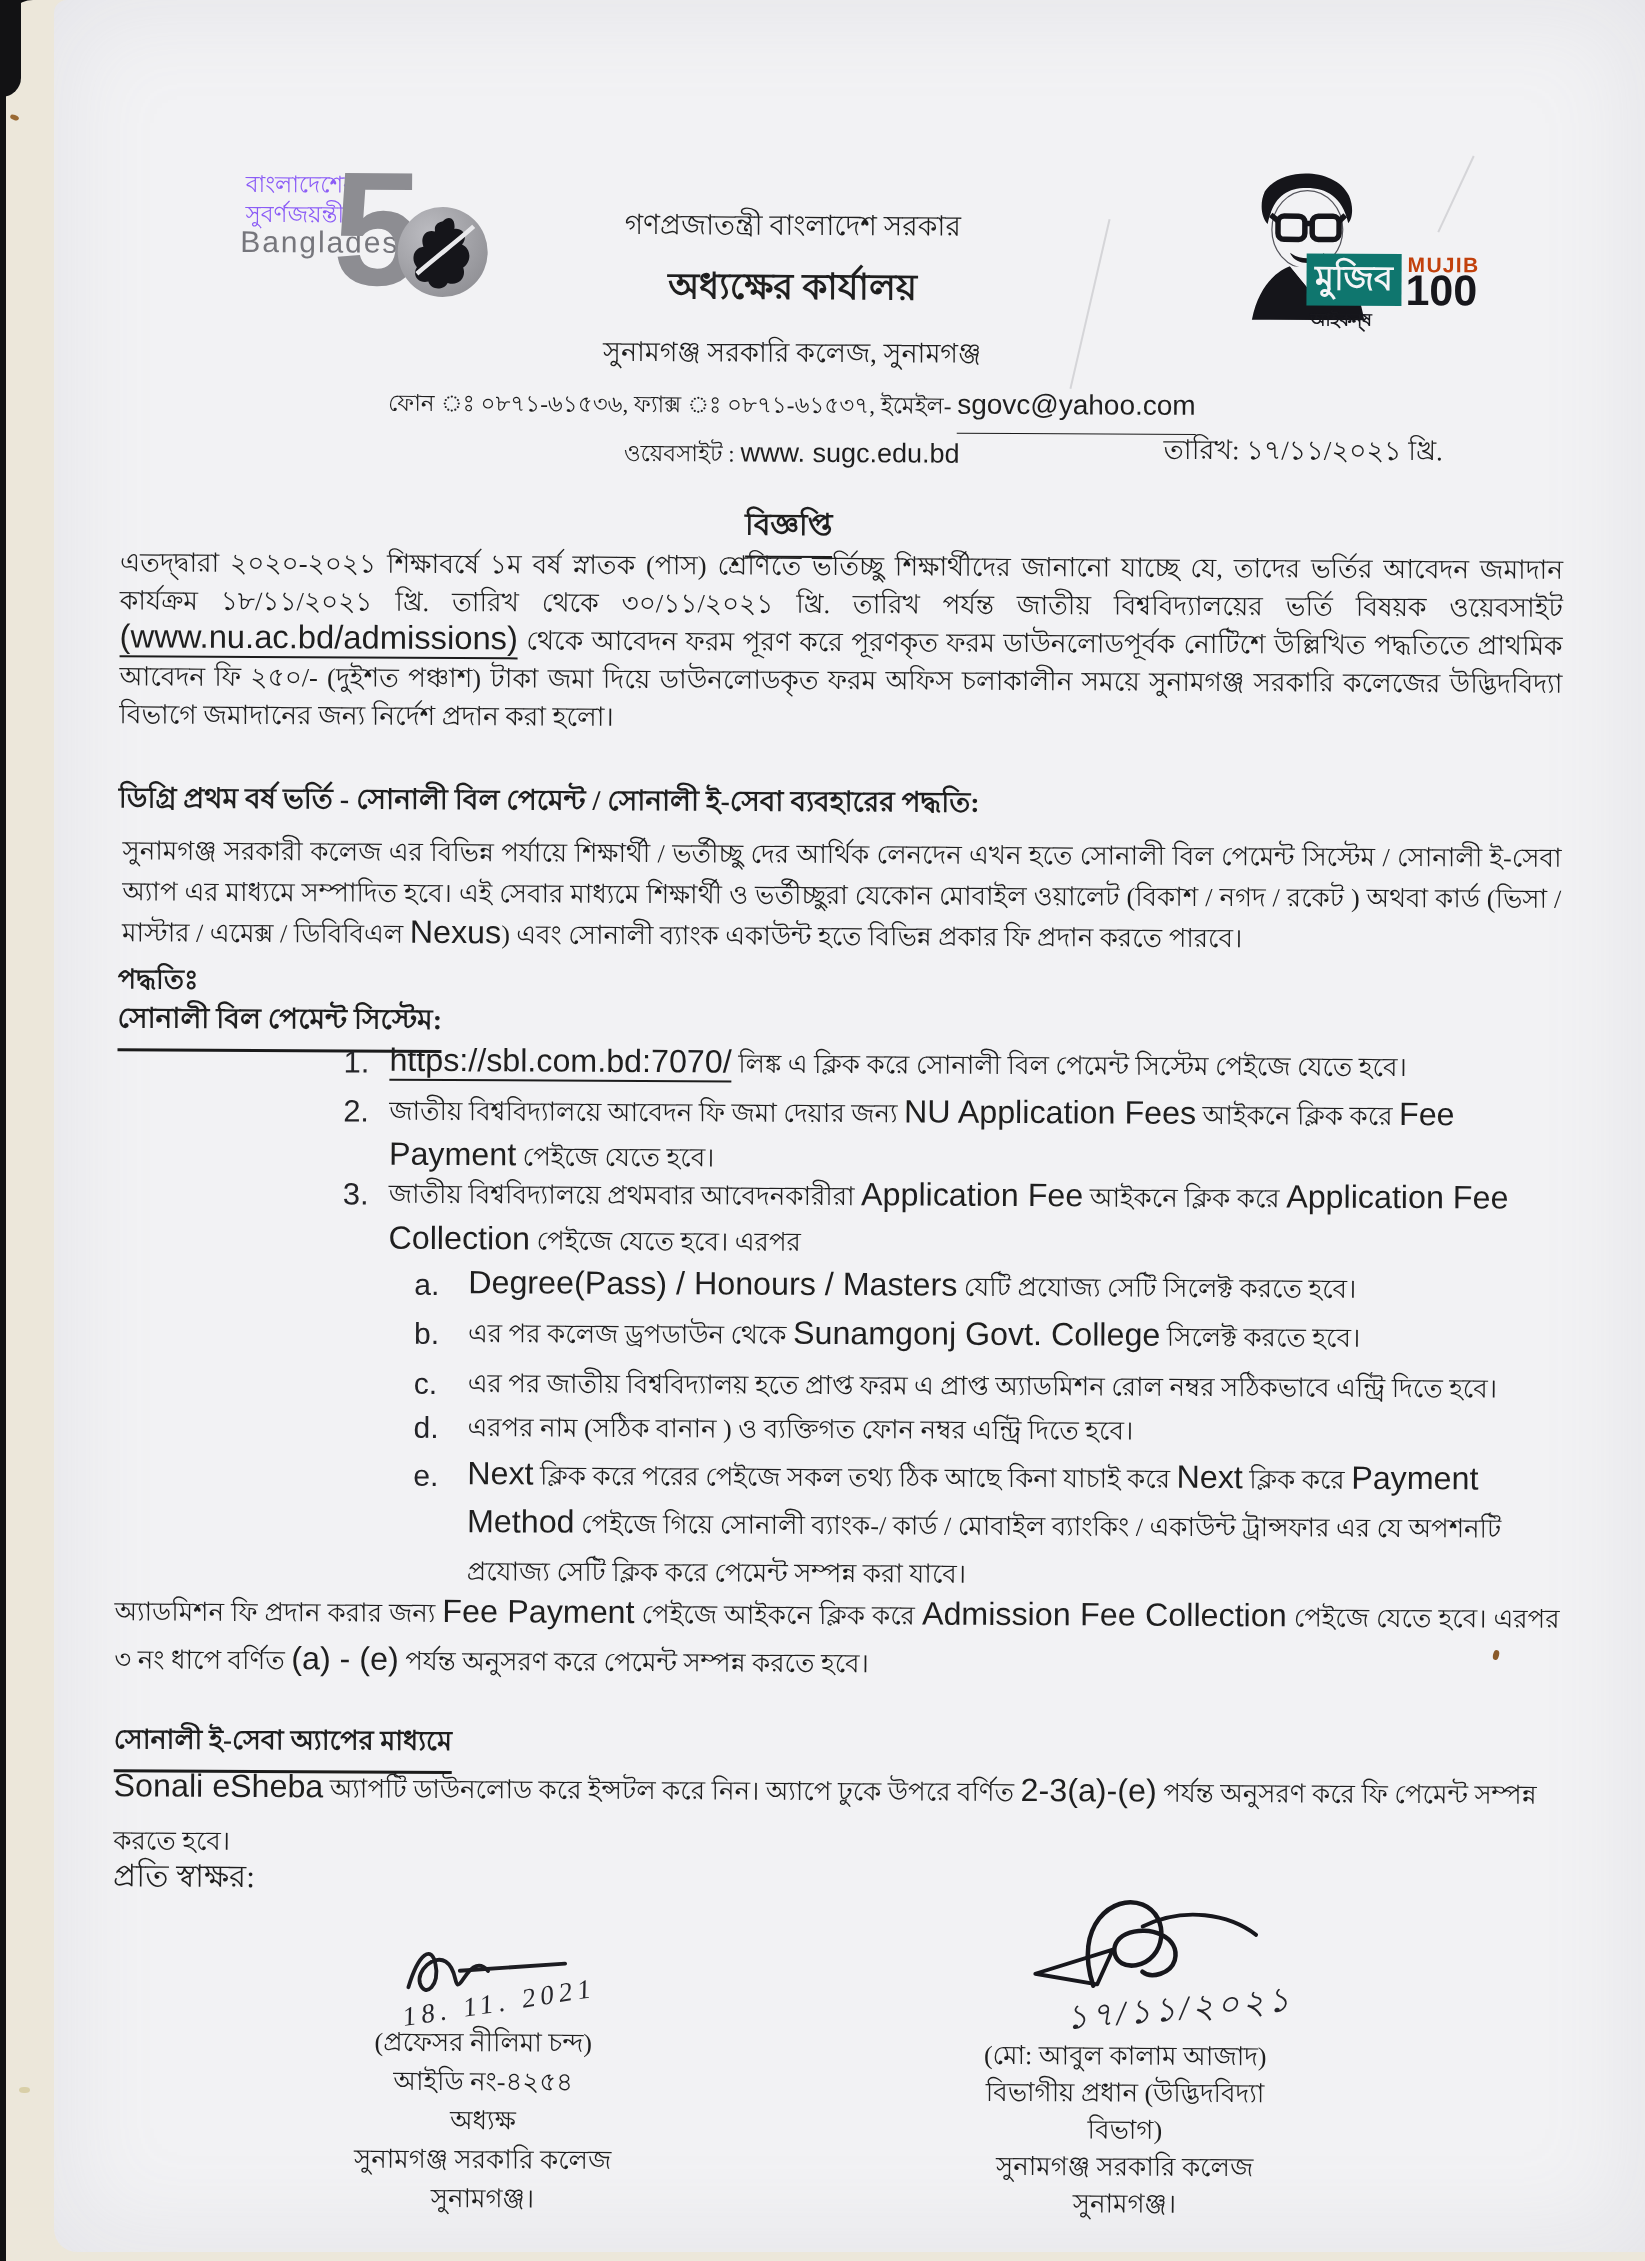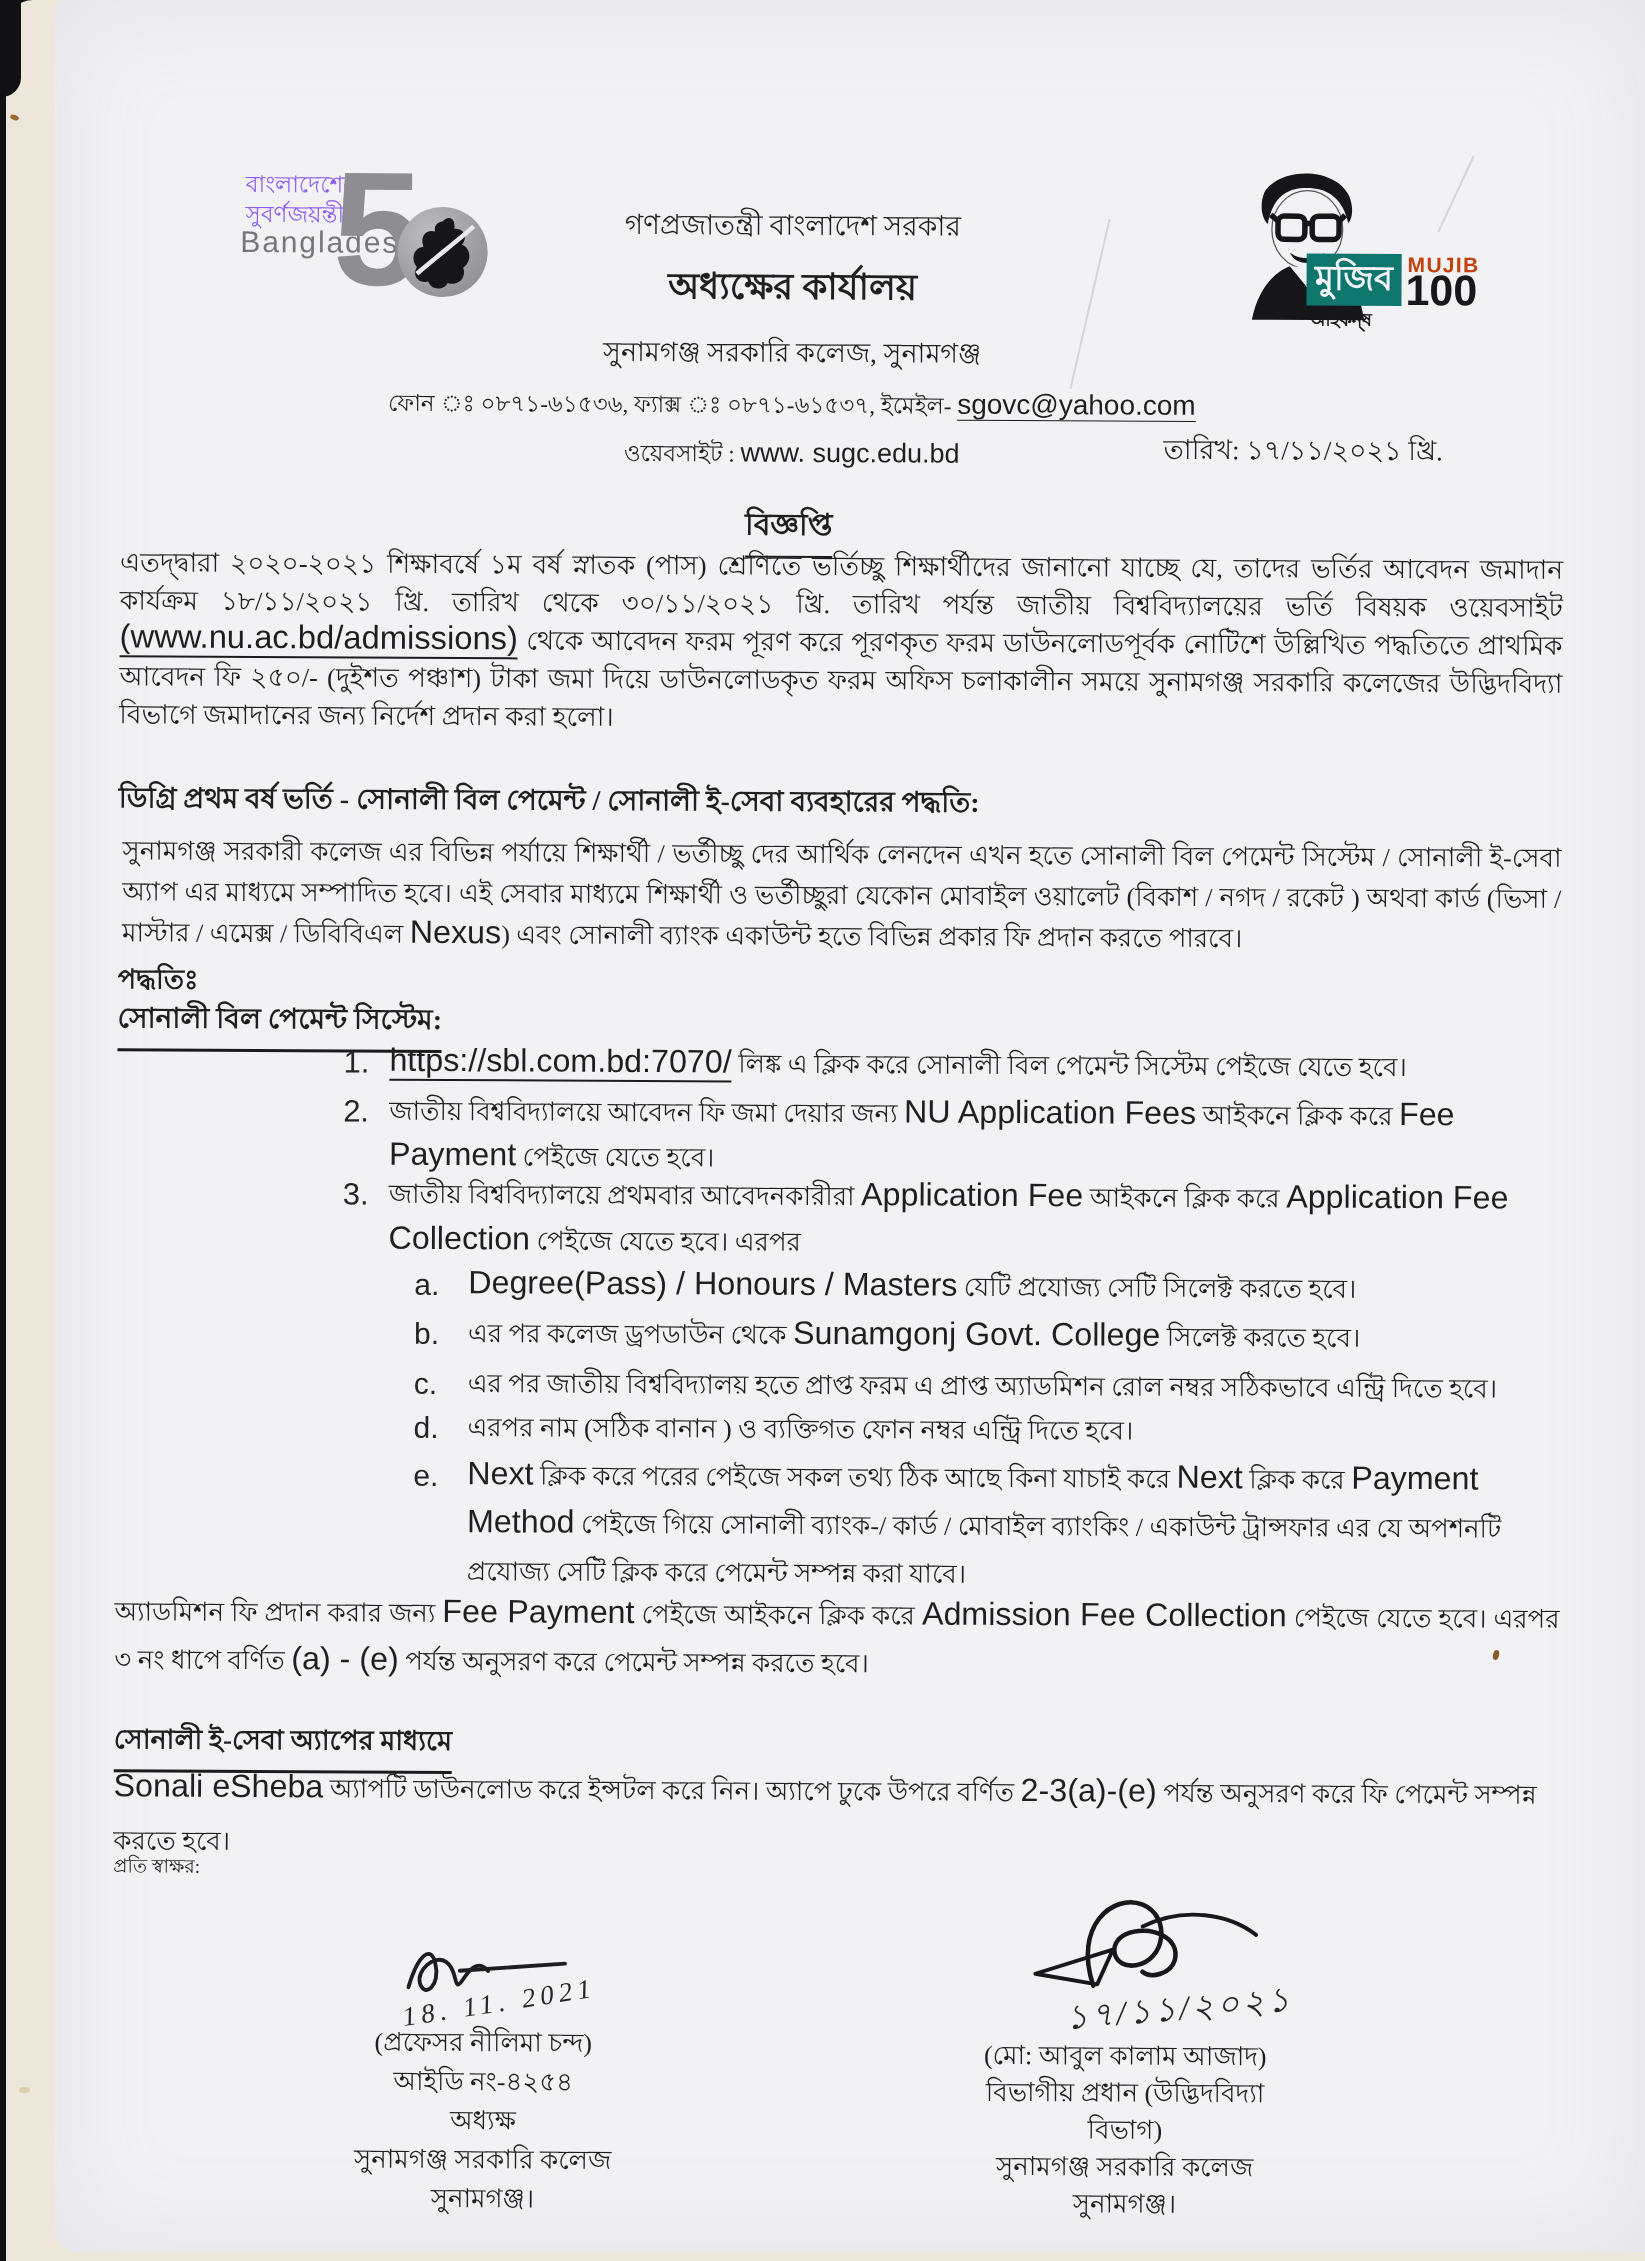--- a/index.html
+++ b/index.html
@@ -86,21 +86,21 @@
       <div class="abs" style="left:186px;top:97px;font-size:21px;font-weight:bold;letter-spacing:1.3px;color:#c2410c;font-family:'Liberation Sans','DejaVu Sans',sans-serif;">MUJIB</div>
       <div class="abs" style="left:184px;top:113px;font-size:43px;line-height:43px;font-weight:bold;color:#17171c;font-family:'Liberation Sans','DejaVu Sans',sans-serif;">100</div>
       <div class="abs" style="left:89px;top:151px;font-size:17.4px;font-weight:bold;color:#17171c;">আইকন্ষ</div>
     </div>
 
     <div class="abs ctr" style="left:387px;top:204px;width:812px;">
       <div style="font-size:28px;">গণপ্রজাতন্ত্রী বাংলাদেশ সরকার</div>
       <div class="b" style="font-size:36px;margin-top:7.7px;">অধ্যক্ষের কার্যালয়</div>
       <div style="font-size:27px;margin-top:13px;">সুনামগঞ্জ সরকারি কলেজ,  সুনামগঞ্জ</div>
       <div style="font-size:23px;margin-top:10.3px;white-space:nowrap;">
-        <span>ফোন ঃ ০৮৭১-৬১৫৩৬, ফ্যাক্স ঃ ০৮৭১-৬১৫৩৭,  ইমেইল- </span><span style="font-family:'Liberation Sans','DejaVu Sans',sans-serif;font-size:28px;border-bottom:1.9px solid #1a1a1a;padding-bottom:0;">sgovc@yahoo.com</span>
+        <span>ফোন ঃ ০৮৭১-৬১৫৩৬, ফ্যাক্স ঃ ০৮৭১-৬১৫৩৭,  ইমেইল- </span><span style="font-family:'Liberation Sans','DejaVu Sans',sans-serif;font-size:28px;border-bottom:1.9px solid #1a1a1a;padding-bottom:13px;">sgovc@yahoo.com</span>
       </div>
       <div style="font-size:23px;margin-top:10.3px;">
         <span>ওয়েবসাইট : </span><span style="font-family:'Liberation Sans','DejaVu Sans',sans-serif;font-size:27px;">www. sugc.edu.bd</span>
       </div>
     </div>
 
     <div class="abs" style="left:1165px;top:427px;font-size:27px;">তারিখ: ১৭/১১/২০২১ খ্রি.</div>
 
     <div class="abs ctr" style="left:72px;top:501px;width:1437px;">
       <span class="b" style="font-size:30px;display:inline-block;border-bottom:2.6px solid #1b1b1b;padding-bottom:3.9px;">বিজ্ঞপ্তি</span>
@@ -152,21 +152,21 @@
       <div class="itxt"><span class="seg-en">Next</span><span class="seg-bn"> ক্লিক করে পরের পেইজে সকল তথ্য ঠিক আছে কিনা যাচাই করে </span><span class="seg-en">Next</span><span class="seg-bn"> ক্লিক করে </span><span class="seg-en">Payment Method</span><span class="seg-bn"> পেইজে গিয়ে সোনালী ব্যাংক-/ কার্ড / মোবাইল ব্যাংকিং / একাউন্ট ট্রান্সফার এর যে অপশনটি প্রযোজ্য সেটি ক্লিক করে পেমেন্ট সম্পন্ন করা যাবে।</span></div>
     </div>
 
     <div class="abs jst" style="left:122px;top:1592px;width:1445px;font-size:26px;line-height:48px;"><span class="seg-bn">অ্যাডমিশন  ফি  প্রদান  করার  জন্য  </span><span class="seg-en">Fee Payment</span><span class="seg-bn"> পেইজে আইকনে ক্লিক করে  </span><span class="seg-en">Admission Fee Collection</span><span class="seg-bn"> পেইজে যেতে হবে। এরপর ৩ নং ধাপে বর্ণিত </span><span class="seg-en">(a) - (e)</span><span class="seg-bn"> পর্যন্ত অনুসরণ করে পেমেন্ট সম্পন্ন করতে হবে।</span></div>
 
     <div class="abs" style="left:122px;top:1722px;">
       <span class="b u-thick6" style="font-size:27px;">সোনালী ই-সেবা অ্যাপের মাধ্যমে</span>
     </div>
     <div class="abs" style="left:122px;top:1765px;width:1454px;font-size:26px;line-height:53px;"><span class="seg-en">Sonali eSheba</span><span class="seg-bn"> অ্যাপটি ডাউনলোড করে ইন্সটল করে নিন। অ্যাপে ঢুকে উপরে বর্ণিত </span><span class="seg-en">2-3(a)-(e)</span><span class="seg-bn"> পর্যন্ত অনুসরণ করে ফি পেমেন্ট সম্পন্ন করতে হবে।</span></div>
 
-    <div class="abs" style="left:122px;top:1855px;font-size:19px;">প্রতি স্বাক্ষর:</div>
+    <div class="abs" style="left:122px;top:1855px;font-size:31px;">প্রতি স্বাক্ষর:</div>
 
     <div class="abs" style="left:406px;top:1938px;">
       <svg width="193" height="77" viewBox="0 0 300 120">
         <path d="M18 80 C34 26 54 14 60 44 C68 76 44 98 36 74 C30 54 58 28 76 40 C98 54 86 94 104 66 C118 44 130 40 142 54" stroke="#1d1d22" stroke-width="6" fill="none" stroke-linecap="round"></path>
         <path d="M98 54 L262 42" stroke="#1d1d22" stroke-width="6" fill="none" stroke-linecap="round"></path>
       </svg>
     </div>
     <div class="abs hand" style="left:411px;top:1989px;font-size:27px;letter-spacing:5.2px;transform:rotate(-9deg);">18. 11. 2021</div>
     <div class="abs ctr" style="left:351px;top:2025px;width:284px;font-size:26px;">
       <span class="sigline">(প্রফেসর নীলিমা চন্দ)</span>

